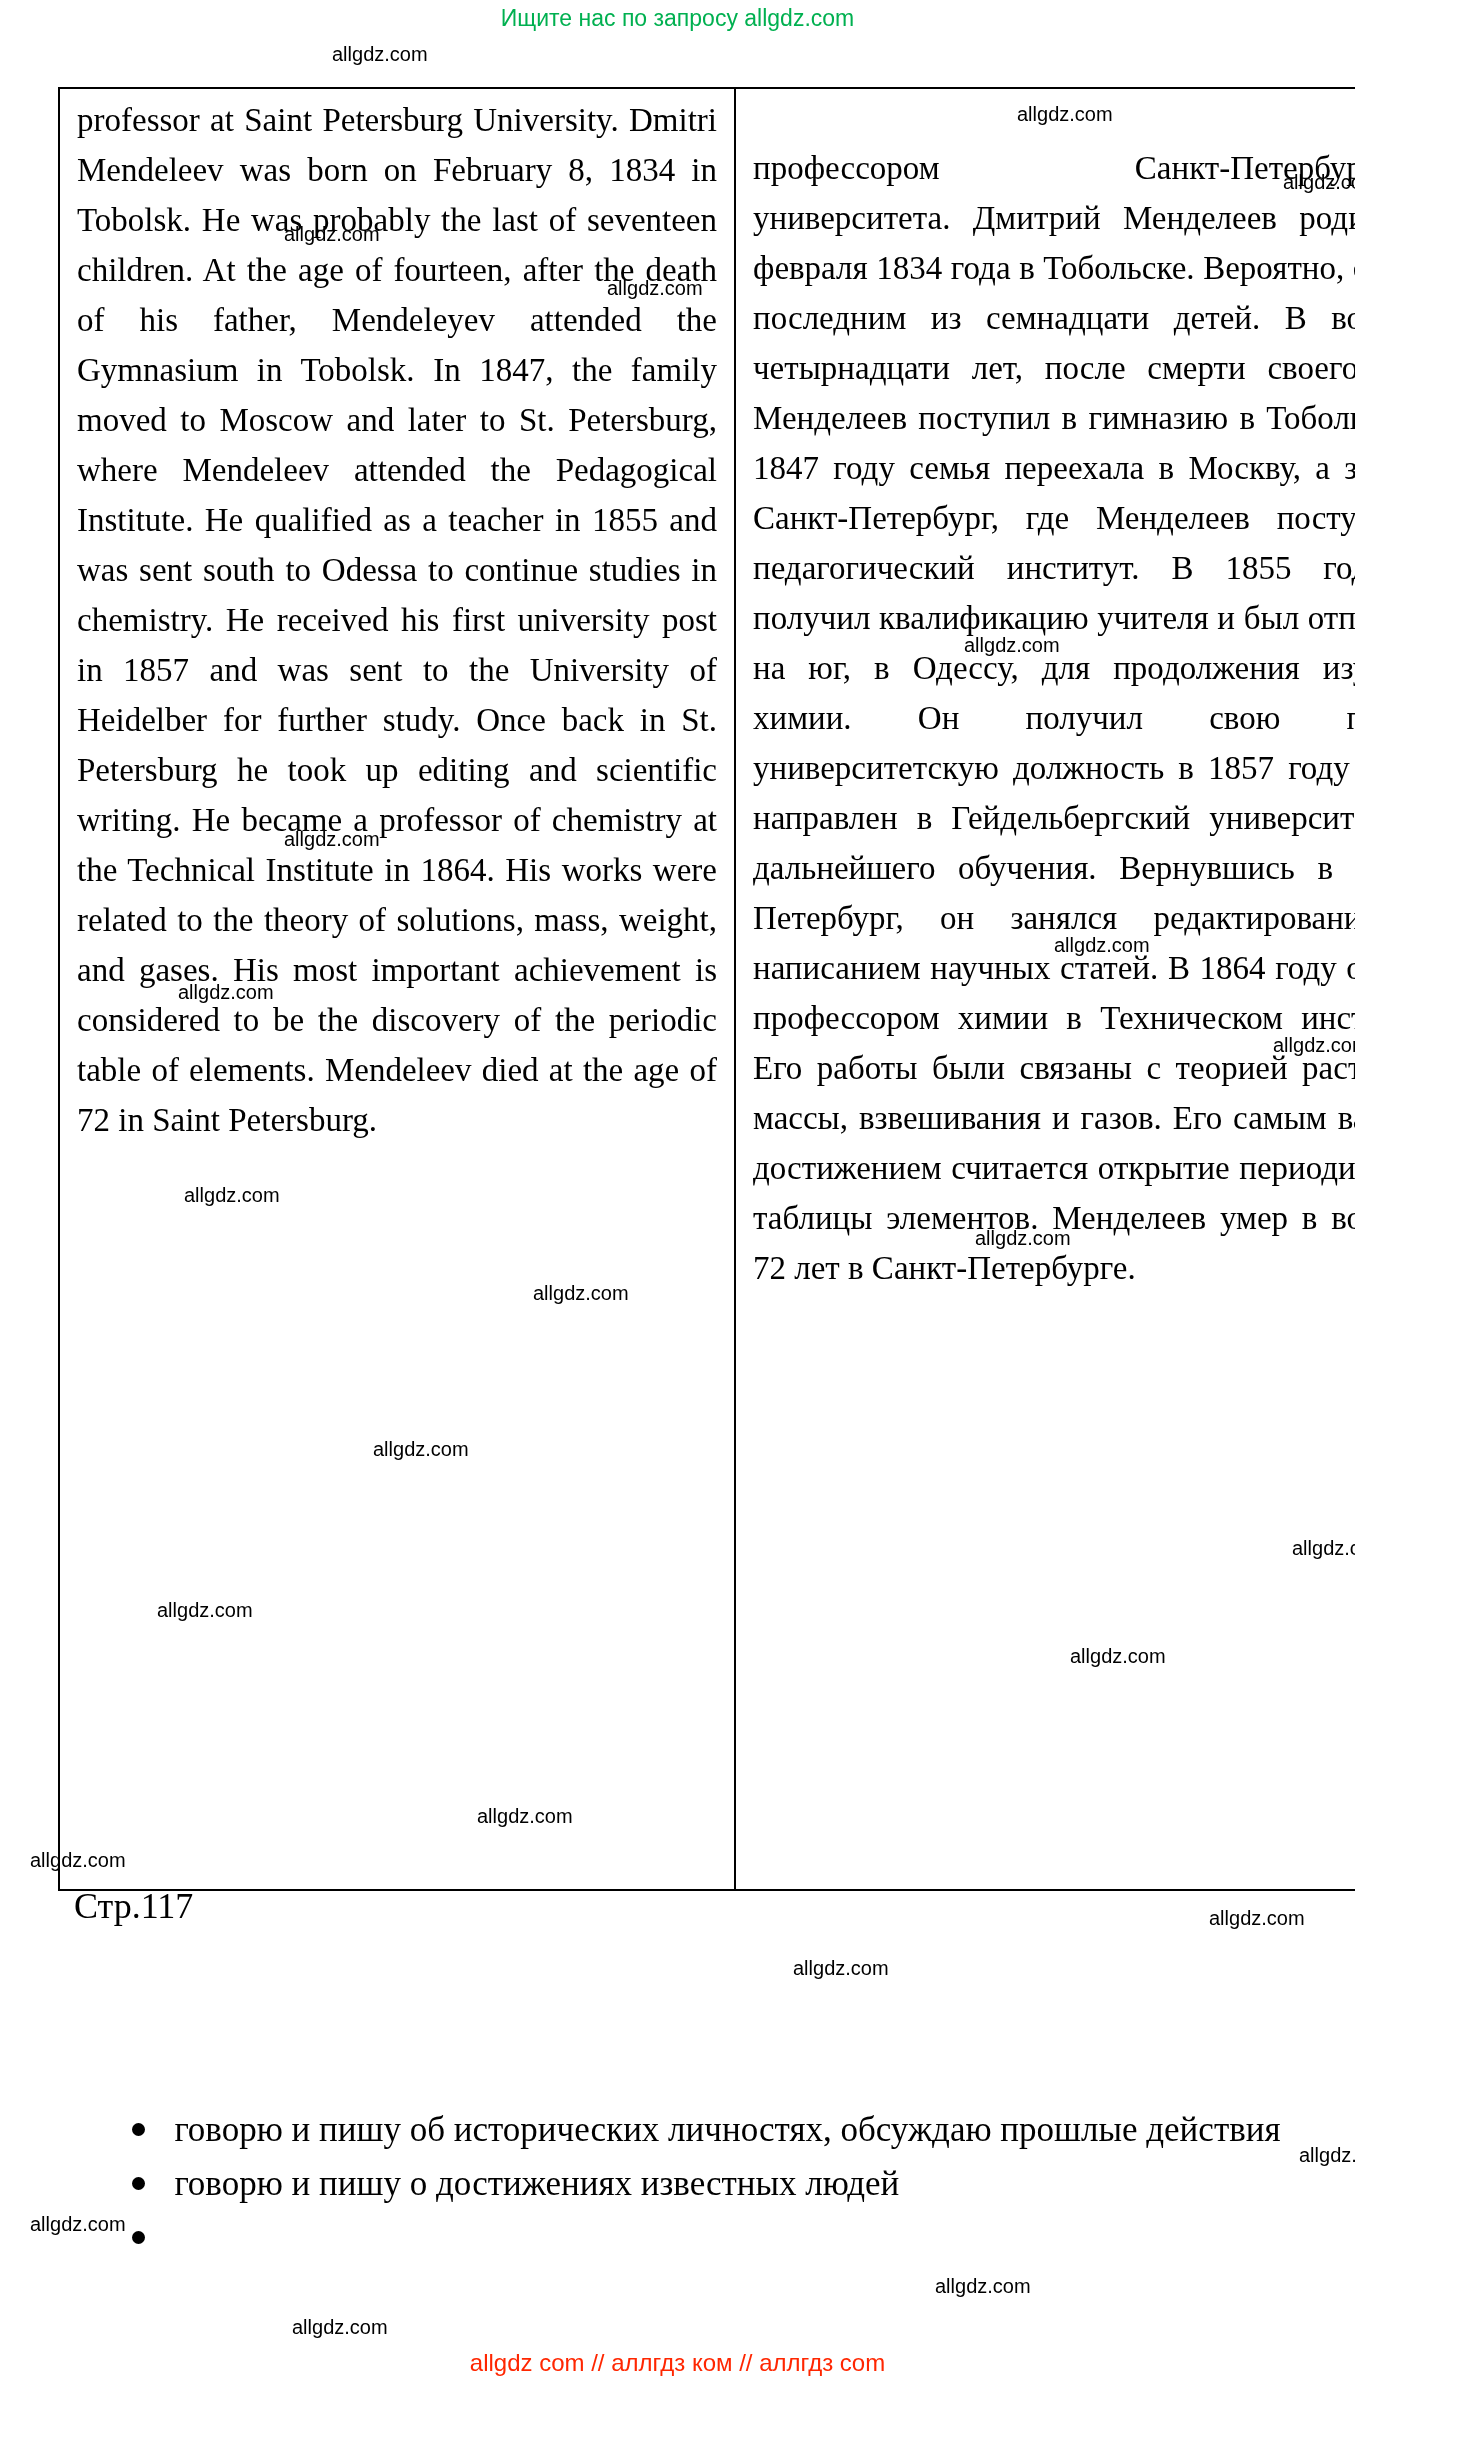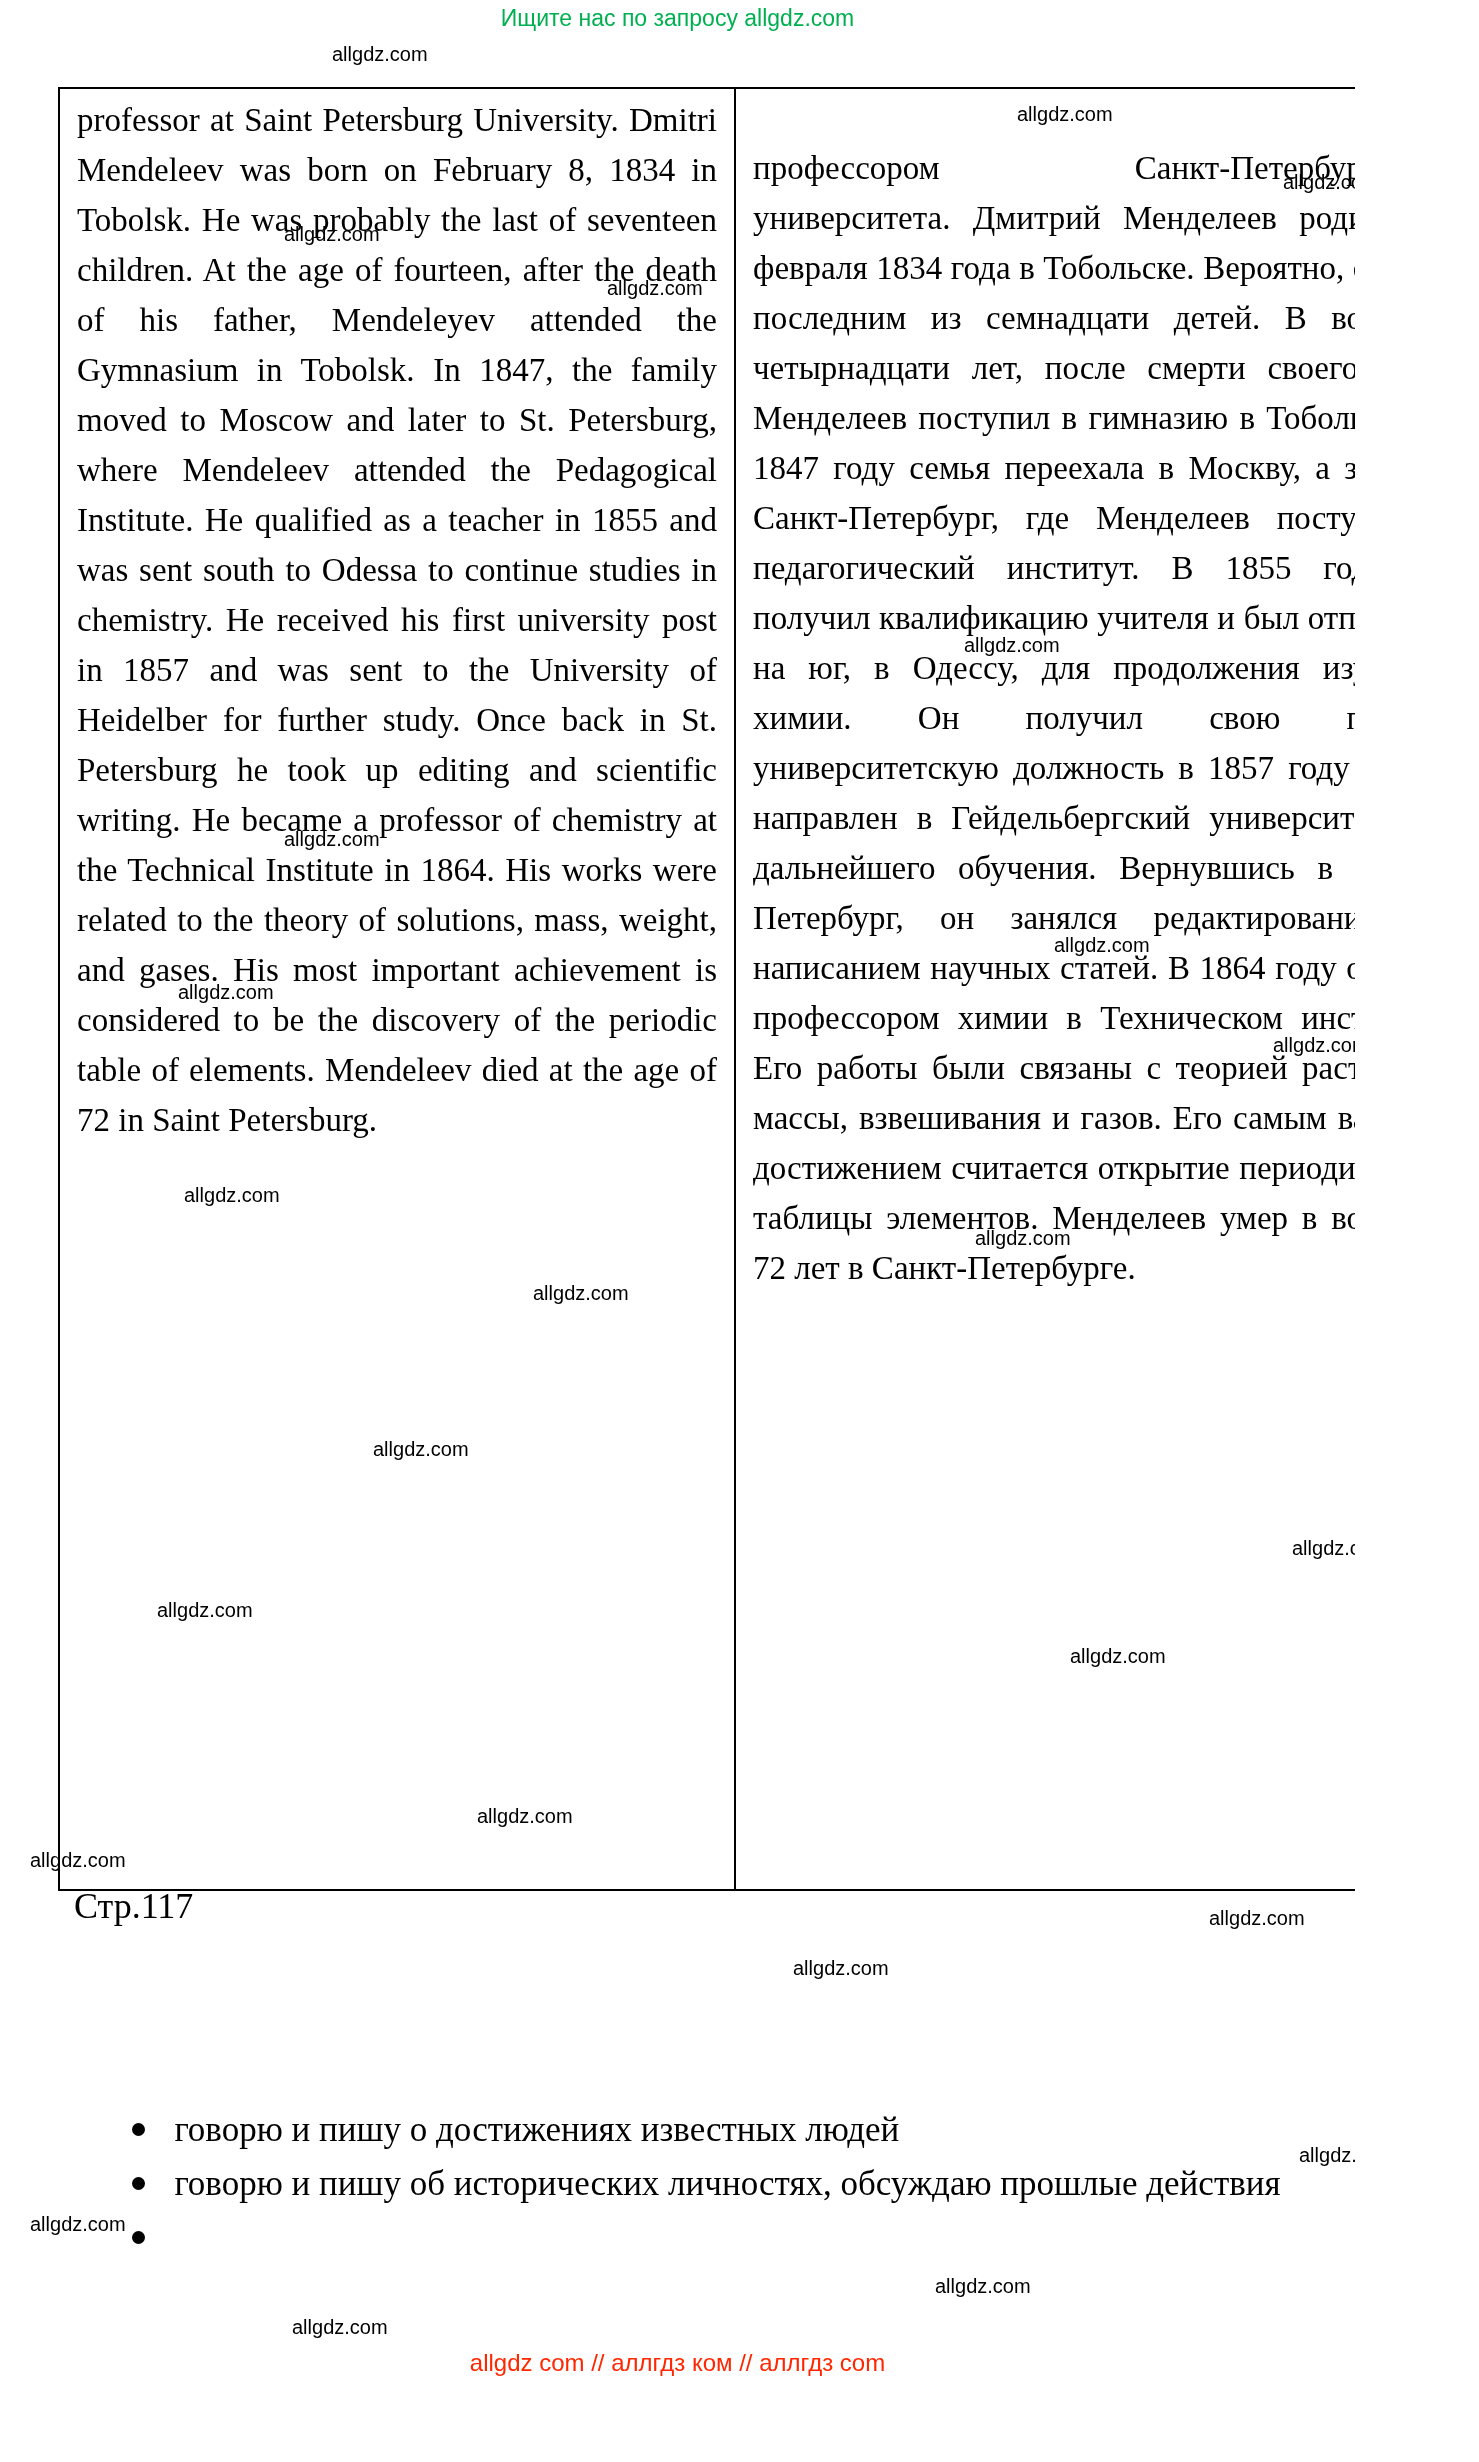--- a/index.html
+++ b/index.html
@@ -114,25 +114,25 @@
     <div class="col russian">профессором Санкт-Петербургского университета. Дмитрий Менделеев родился 8 февраля 1834 года в Тобольске. Вероятно, он был последним из семнадцати детей. В возрасте четырнадцати лет, после смерти своего отца, Менделеев поступил в гимназию в Тобольске. В 1847 году семья переехала в Москву, а затем в Санкт-Петербург, где Менделеев поступил в педагогический институт. В 1855 году он получил квалификацию учителя и был отправлен на юг, в Одессу, для продолжения изучения химии. Он получил свою первую университетскую должность в 1857 году и был направлен в Гейдельбергский университет для дальнейшего обучения. Вернувшись в Санкт-Петербург, он занялся редактированием и написанием научных статей. В 1864 году он стал профессором химии в Техническом институте. Его работы были связаны с теорией растворов, массы, взвешивания и газов. Его самым важным достижением считается открытие периодической таблицы элементов. Менделеев умер в возрасте 72 лет в Санкт-Петербурге.</div>
   </div>
 
   <div class="footer-head">
     <div>Стр.117</div>
   </div>
 
   <ul class="bullets">
     <li>
       <span class="bullet-dot"></span>
-      <span class="bullet-text">говорю и пишу о достижениях известных людей</span>
+      <span class="bullet-text">говорю и пишу об исторических личностях, обсуждаю прошлые действия</span>
     </li>
     <li>
       <span class="bullet-dot"></span>
-      <span class="bullet-text">говорю и пишу об исторических личностях, обсуждаю прошлые действия</span>
+      <span class="bullet-text">говорю и пишу о достижениях известных людей</span>
     </li>
     <li>
       <span class="bullet-dot"></span>
     </li>
   </ul>
 
   <div class="bottom-line">allgdz com  //  аллгдз ком  //  аллгдз com</div>
 
   <div class="wm-layer">
       <span class="wm" style="left: 332px; top: 43px;">allgdz.com</span>

